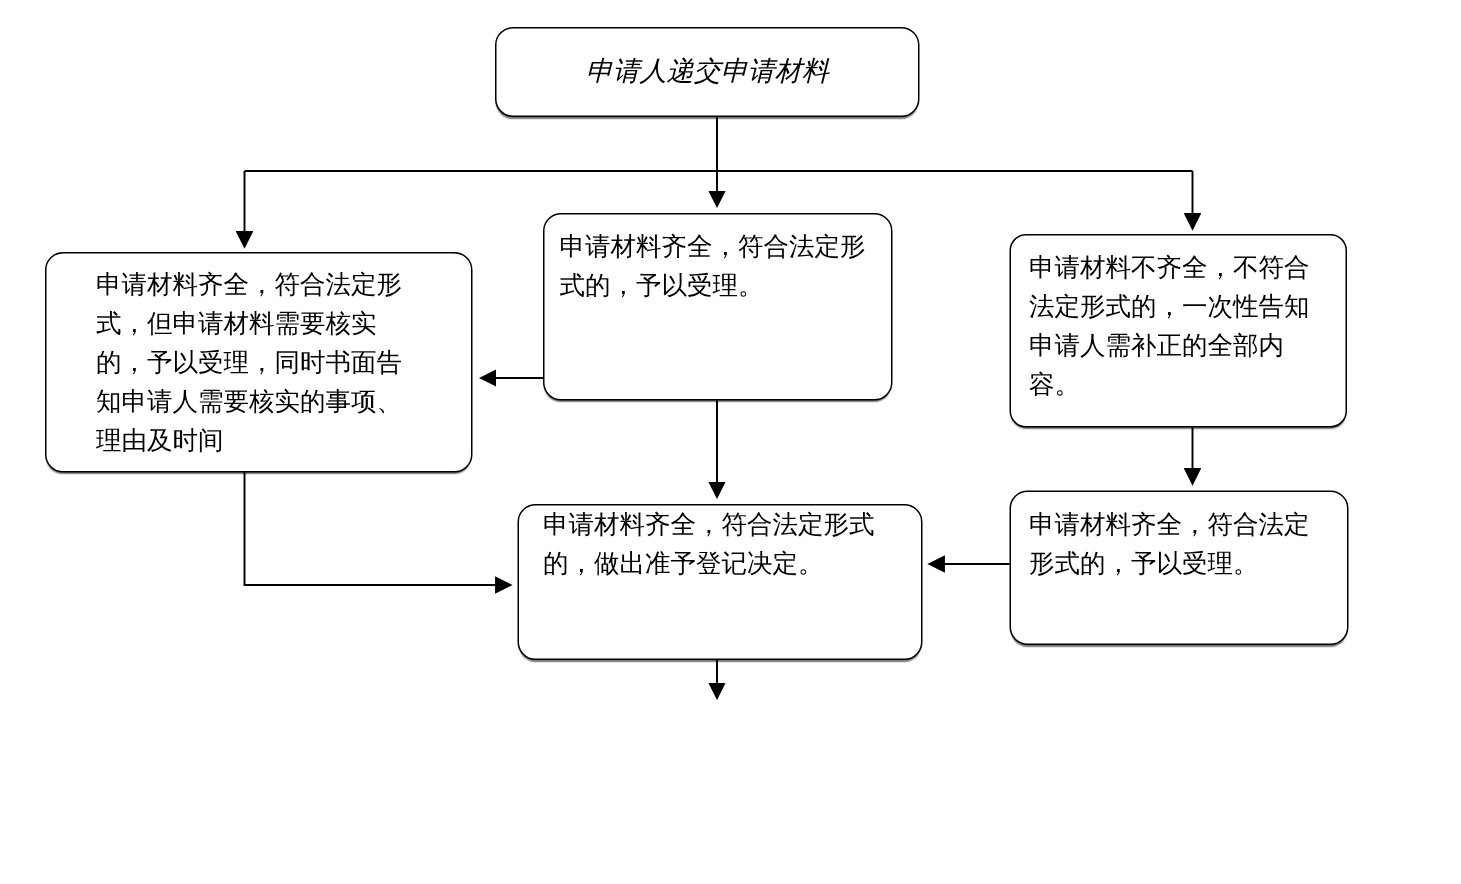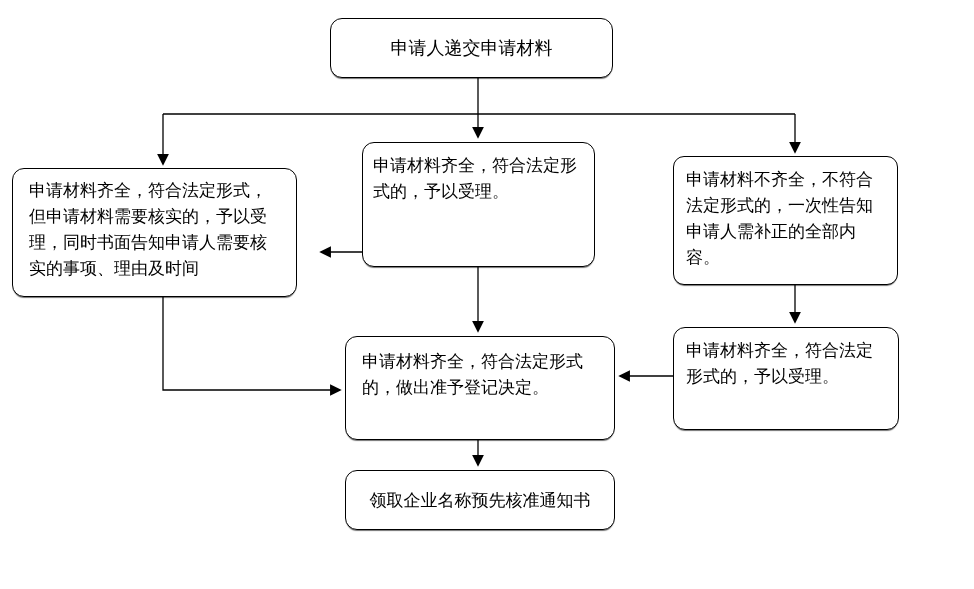--- a/index.html
+++ b/index.html
@@ -32,26 +32,27 @@
     letter-spacing: 0px;
     box-shadow: 0 2px 1px -1px rgba(0,0,0,0.55);
     text-align: left;
   }
   .node.centered {
     display: flex;
     align-items: center;
     justify-content: center;
     text-align: center;
     padding: 0 8px;
+    font-style: italic;
   }
   #node-start        { left: 330px; top: 18px;  width: 283px; height: 60px;  font-size: 18px; }
-  #node-verify       { left: 12px;  top: 168px; width: 285px; height: 129px; padding: 8px 16px; }
+  #node-verify       { left: 30px;  top: 168px; width: 285px; height: 147px; padding: 8px 33px; }
   #node-accept       { left: 362px; top: 142px; width: 233px; height: 125px; padding: 9px 10px; }
   #node-incomplete   { left: 673px; top: 156px; width: 225px; height: 129px; padding: 9px 12px; border-radius: 11px; }
-  #node-decision     { left: 345px; top: 336px; width: 270px; height: 104px; padding: 11px 16px; }
+  #node-decision     { left: 345px; top: 336px; width: 270px; height: 104px; padding: 0 16px; }
   #node-accept2      { left: 673px; top: 327px; width: 226px; height: 103px; padding: 9px 12px; }
   #node-end          { left: 345px; top: 470px; width: 270px; height: 60px; }
 </style>
 </head>
 <body>
 
 <div class="canvas">
 
   <svg class="connectors" viewBox="0 0 974 589" xmlns="http://www.w3.org/2000/svg">
     <defs>
@@ -80,17 +81,14 @@
   <div id="node-verify" class="node">申请材料齐全，符合法定形式，但申请材料需要核实的，予以受理，同时书面告知申请人需要核实的事项、理由及时间</div>
 
   <div id="node-accept" class="node">申请材料齐全，符合法定形式的，予以受理。</div>
 
   <div id="node-incomplete" class="node">申请材料不齐全，不符合法定形式的，一次性告知申请人需补正的全部内容。</div>
 
   <div id="node-decision" class="node">申请材料齐全，符合法定形式的，做出准予登记决定。</div>
 
   <div id="node-accept2" class="node">申请材料齐全，符合法定形式的，予以受理。</div>
 
-  <div id="node-end" class="node centered">
-    <span>领取企业名称预先核准通知书</span>
-  </div>
 
 </div>
 
 </body></html>

